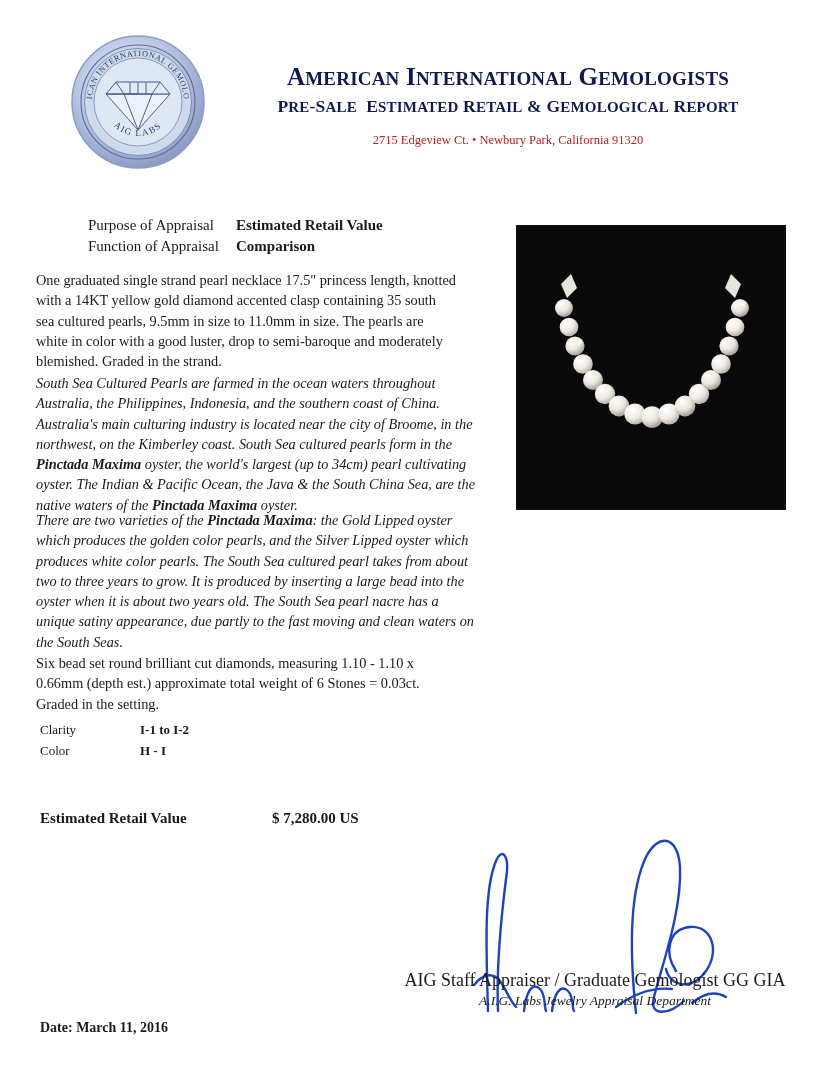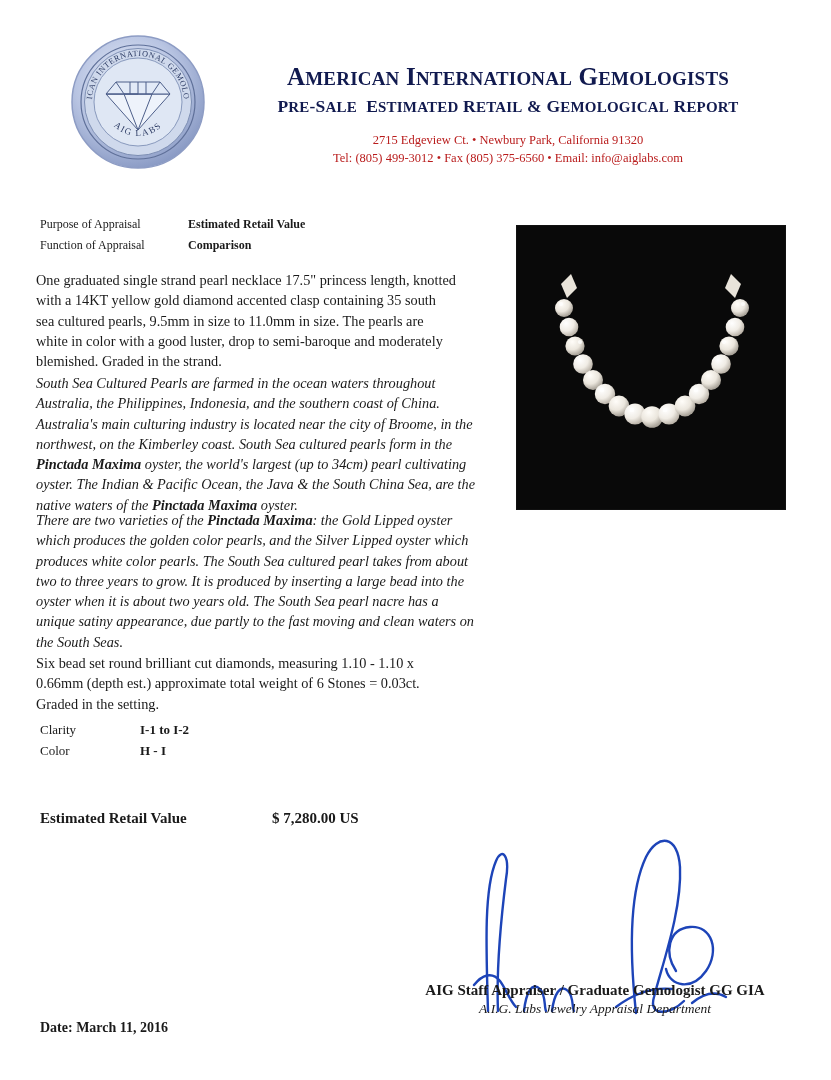--- a/index.html
+++ b/index.html
@@ -68,21 +68,22 @@
 
   
   .content {
     position: absolute;
     left: 0; top: 185px;
     width: 831px;
   }
 
   .labelrow {
     position: absolute;
-    font-size: 12px;
+    font-size: 15px;
+    margin-left: 48px;
   }
   .lbl {
     display: inline-block;
     width: 148px;
   }
   .val-b { font-weight: bold; }
 
   .para {
     position: absolute;
     font-size: 14.3px;
@@ -129,23 +130,22 @@
     width: 340px; height: 190px;
   }
 
   .sigline {
     position: absolute;
     left: 400px; top: 785px;
     width: 390px;
     text-align: center;
   }
   .sigline .n1 {
-    font-size: 15px;
-    font-weight: bold;
-    margin-top: 12px;
+    font-size: 18px;
+    font-weight: normal;
   }
   .sigline .n2 {
     font-size: 13.5px;
     font-style: italic;
     margin-top: 2px;
   }
 
   .datebox {
     position: absolute;
     left: 40px; top: 835px;
@@ -216,21 +216,20 @@
 
     <div class="header-text">
       <div class="org-name">
         A<span class="small">MERICAN</span> I<span class="small">NTERNATIONAL</span> G<span class="small">EMOLOGISTS</span>
       </div>
       <div class="subtitle">
         P<span class="small">RE</span>-S<span class="small">ALE</span>&nbsp; E<span class="small">STIMATED</span> R<span class="small">ETAIL</span> &amp; G<span class="small">EMOLOGICAL</span> R<span class="small">EPORT</span>
       </div>
       <div class="addr">
         <div>2715 Edgeview Ct.  •  Newbury Park, California 91320</div>
-        <div>Tel: (805) 499-3012  •  Fax (805) 375-6560  •  Email: info@aiglabs.com</div>
       </div>
     </div>
   </div>
 
   <div class="content">
 
     <div class="labelrow" style="left:40px; top:32px;">
       <span class="lbl">Purpose of Appraisal</span><span class="val-b">Estimated Retail Value</span>
     </div>
     <div class="labelrow" style="left:40px; top:53px;">

